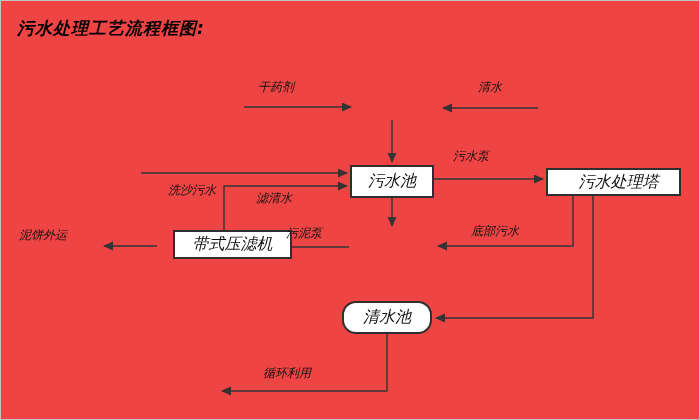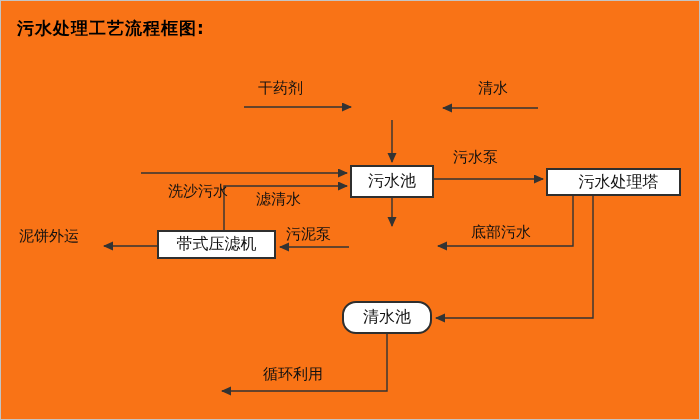--- a/index.html
+++ b/index.html
@@ -5,25 +5,26 @@
   html, body {
     margin: 0;
     padding: 0;
     background: #ffffff;
     font-family: "DejaVu Sans", "Liberation Sans", sans-serif;
   }
   .canvas {
     position: relative;
     width: 700px;
     height: 420px;
-    background: #f97316;
+    background: #ef4444;
     border: 1px solid #c4c4c4;
     box-sizing: border-box;
     overflow: hidden;
     color: #111111;
+    font-style: italic;
   }
   .title {
     position: absolute;
     left: 16px;
     top: 16px;
     font-size: 17px;
     font-weight: bold;
     letter-spacing: 1px;
     color: #000000;
     white-space: nowrap;
@@ -43,29 +44,29 @@
     display: flex;
     align-items: center;
     justify-content: center;
     font-size: 16px;
     color: #111111;
     white-space: nowrap;
     z-index: 2;
   }
   .edge-label {
     position: absolute;
-    font-size: 15px;
+    font-size: 12px;
     color: #111111;
     white-space: nowrap;
     z-index: 2;
   }
   .node-dosing        { left: 353px; top: 88px;  width: 85px;  height: 31px; }
   .node-sewage-pool   { left: 349px; top: 164px; width: 84px;  height: 33px; }
   .node-tower         { left: 545px; top: 167px; width: 135px; height: 28px; padding-left: 10px; }
-  .node-filter-press  { left: 156px; top: 229px; width: 119px; height: 29px; }
+  .node-filter-press  { left: 172px; top: 229px; width: 119px; height: 29px; }
   .node-sludge-pool   { left: 348px; top: 228px; width: 85px;  height: 30px; }
   .node-clean-pool    { left: 341px; top: 300px; width: 90px;  height: 33px; border-radius: 14px; }
   .lbl-dry-chemical   { left: 257px; top: 78px; }
   .lbl-clean-water    { left: 477px; top: 78px; }
   .lbl-sand-washing   { left: 167px; top: 151px; margin-top: 30px; }
   .lbl-filtered-water { left: 255px; top: 189px; }
   .lbl-sewage-pump    { left: 452px; top: 147px; }
   .lbl-bottom-sewage  { left: 470px; top: 222px; }
   .lbl-sludge-pump    { left: 285px; top: 224px; }
   .lbl-mud-cake       { left: 18px;  top: 226px; }

